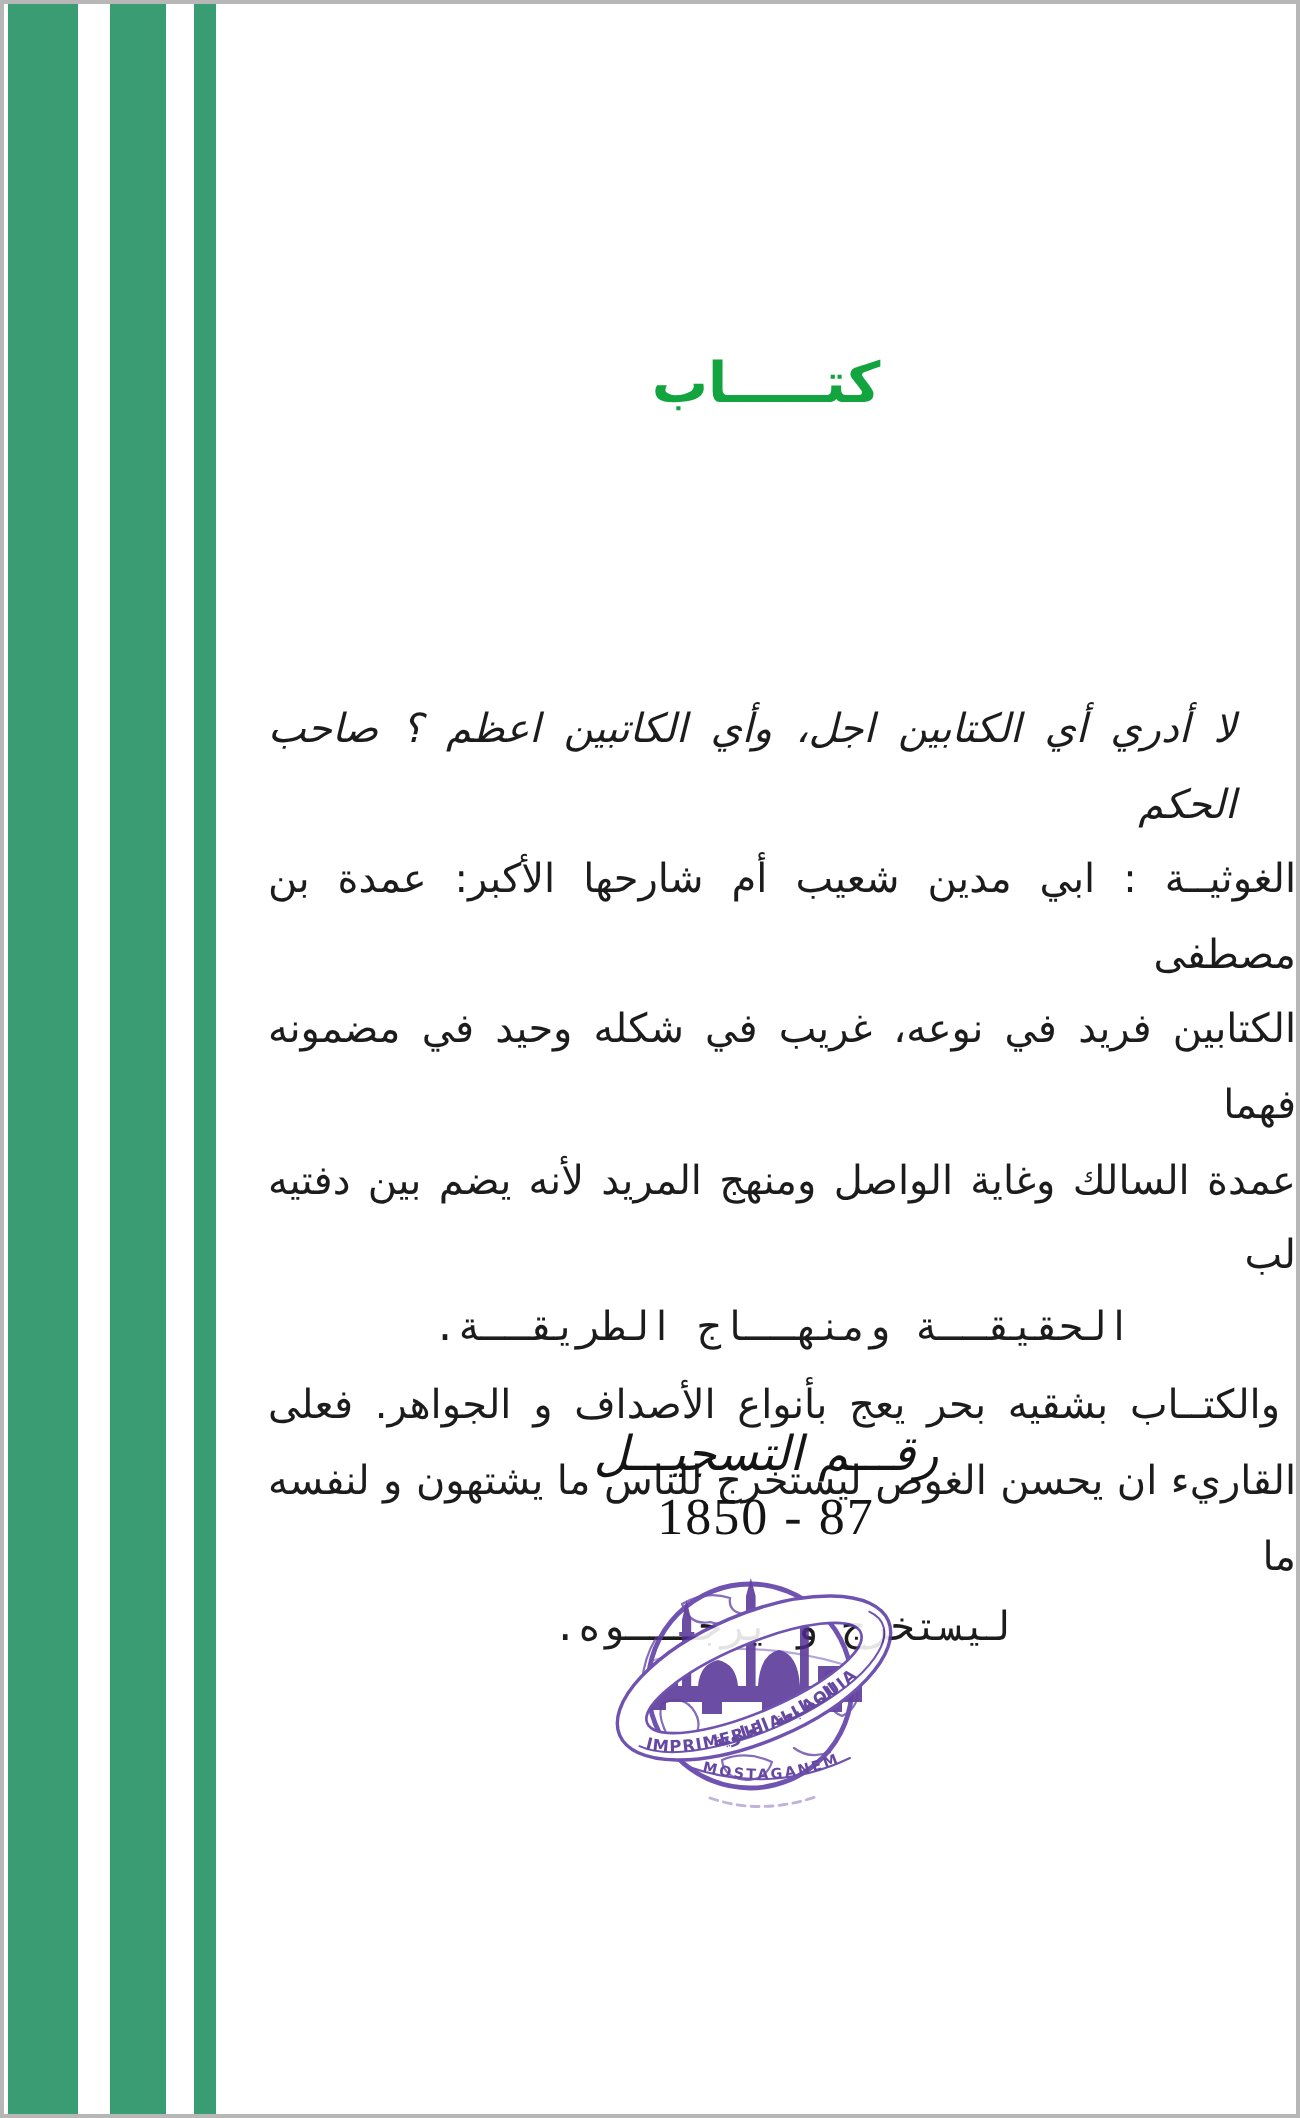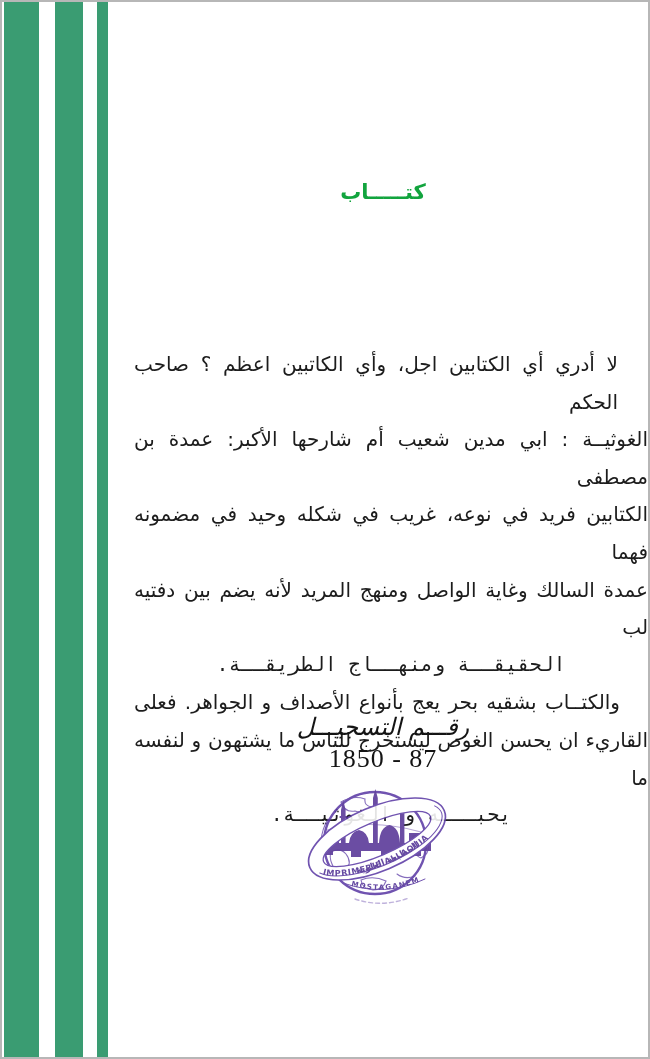--- a/index.html
+++ b/index.html
@@ -9,30 +9,30 @@
     font-family:"DejaVu Sans",sans-serif;
   }
   
   .stripe{position:absolute;top:0;bottom:0;background:#3a9c72;}
   .stripe.s1{left:2px;width:35px;}
   .stripe.s2{left:53px;width:28px;}
   .stripe.s3{left:95px;width:11px;}
 
   
   .title-block{position:absolute;left:122px;right:6px;top:170px;text-align:center;color:#12a43e;direction:rtl;}
-  .title-line1{font-size:21px;font-weight:bold;line-height:40px;white-space:nowrap;display:inline-block;text-align:right;}
+  .title-line1{font-size:28px;font-weight:bold;line-height:40px;white-space:nowrap;display:inline-block;text-align:right;}
   .title-line2{font-size:28px;font-weight:bold;line-height:46px;white-space:nowrap;display:inline-block;max-width:100%;}
   .title-block .row{overflow:visible;}
 
   
   .body-block{position:absolute;left:132px;width:514px;top:344px;direction:rtl;
     color:#1c1c1c;font-size:20px;line-height:37.6px;}
   .body-line{text-align:justify;text-align-last:justify;white-space:normal;}
-  .body-line.indent1{padding-right:30px;}
-  .body-line.indent2{padding-right:28px;}
+  .body-line.indent1{padding-right:30px;font-style:italic;}
+  .body-line.indent2{padding-right:8px;}
   .body-line.centered{text-align:center;text-align-last:center;font-family:Liberation Mono, monospace;}
 
   
   .reg-block{position:absolute;left:122px;right:6px;top:708px;text-align:center;color:#141414;}
   .reg-label{direction:rtl;font-size:24px;line-height:34px;white-space:nowrap;display:inline-block;font-style:italic;}
   .reg-number{direction:ltr;font-family:"Liberation Serif",serif;font-size:26px;line-height:30px;letter-spacing:1px;}
 
   
   .stamp{position:absolute;left:295px;top:784px;}
 </style>
@@ -50,21 +50,21 @@
   </div>
 
   <div class="body-block">
     <div class="body-line indent1">لا أدري أي الكتابين اجل، وأي الكاتبين اعظم ؟ صاحب الحكم</div>
     <div class="body-line">الغوثيــة : ابي مدين شعيب أم شارحها الأكبر: عمدة بن مصطفى</div>
     <div class="body-line">الكتابين فريد في نوعه، غريب في شكله وحيد في مضمونه فهما</div>
     <div class="body-line">عمدة السالك وغاية الواصل ومنهج المريد لأنه يضم بين دفتيه لب</div>
     <div class="body-line centered">الحقيقــة ومنهــاج الطريقــة.</div>
     <div class="body-line indent2">والكتــاب بشقيه بحر يعج بأنواع الأصداف و الجواهر. فعلى</div>
     <div class="body-line">القاريء ان يحسن الغوص ليستخرج للناس ما يشتهون و لنفسه ما</div>
-    <div class="body-line centered">يحبـــه و الغوثيــة.</div>
+    <div class="body-line centered">ليستخرج و يرجـــوه.</div>
   </div>
 
   <div class="reg-block">
     <div><span class="reg-label">رقـــم التسجيـــل</span></div>
     <div class="reg-number">1850 - 87</div>
   </div>
 
   <svg class="stamp" width="168" height="126" viewBox="0 0 168 126" xmlns="http://www.w3.org/2000/svg">
     <g opacity="0.88" stroke="#5d3ca6" fill="none" stroke-linecap="round">
 

